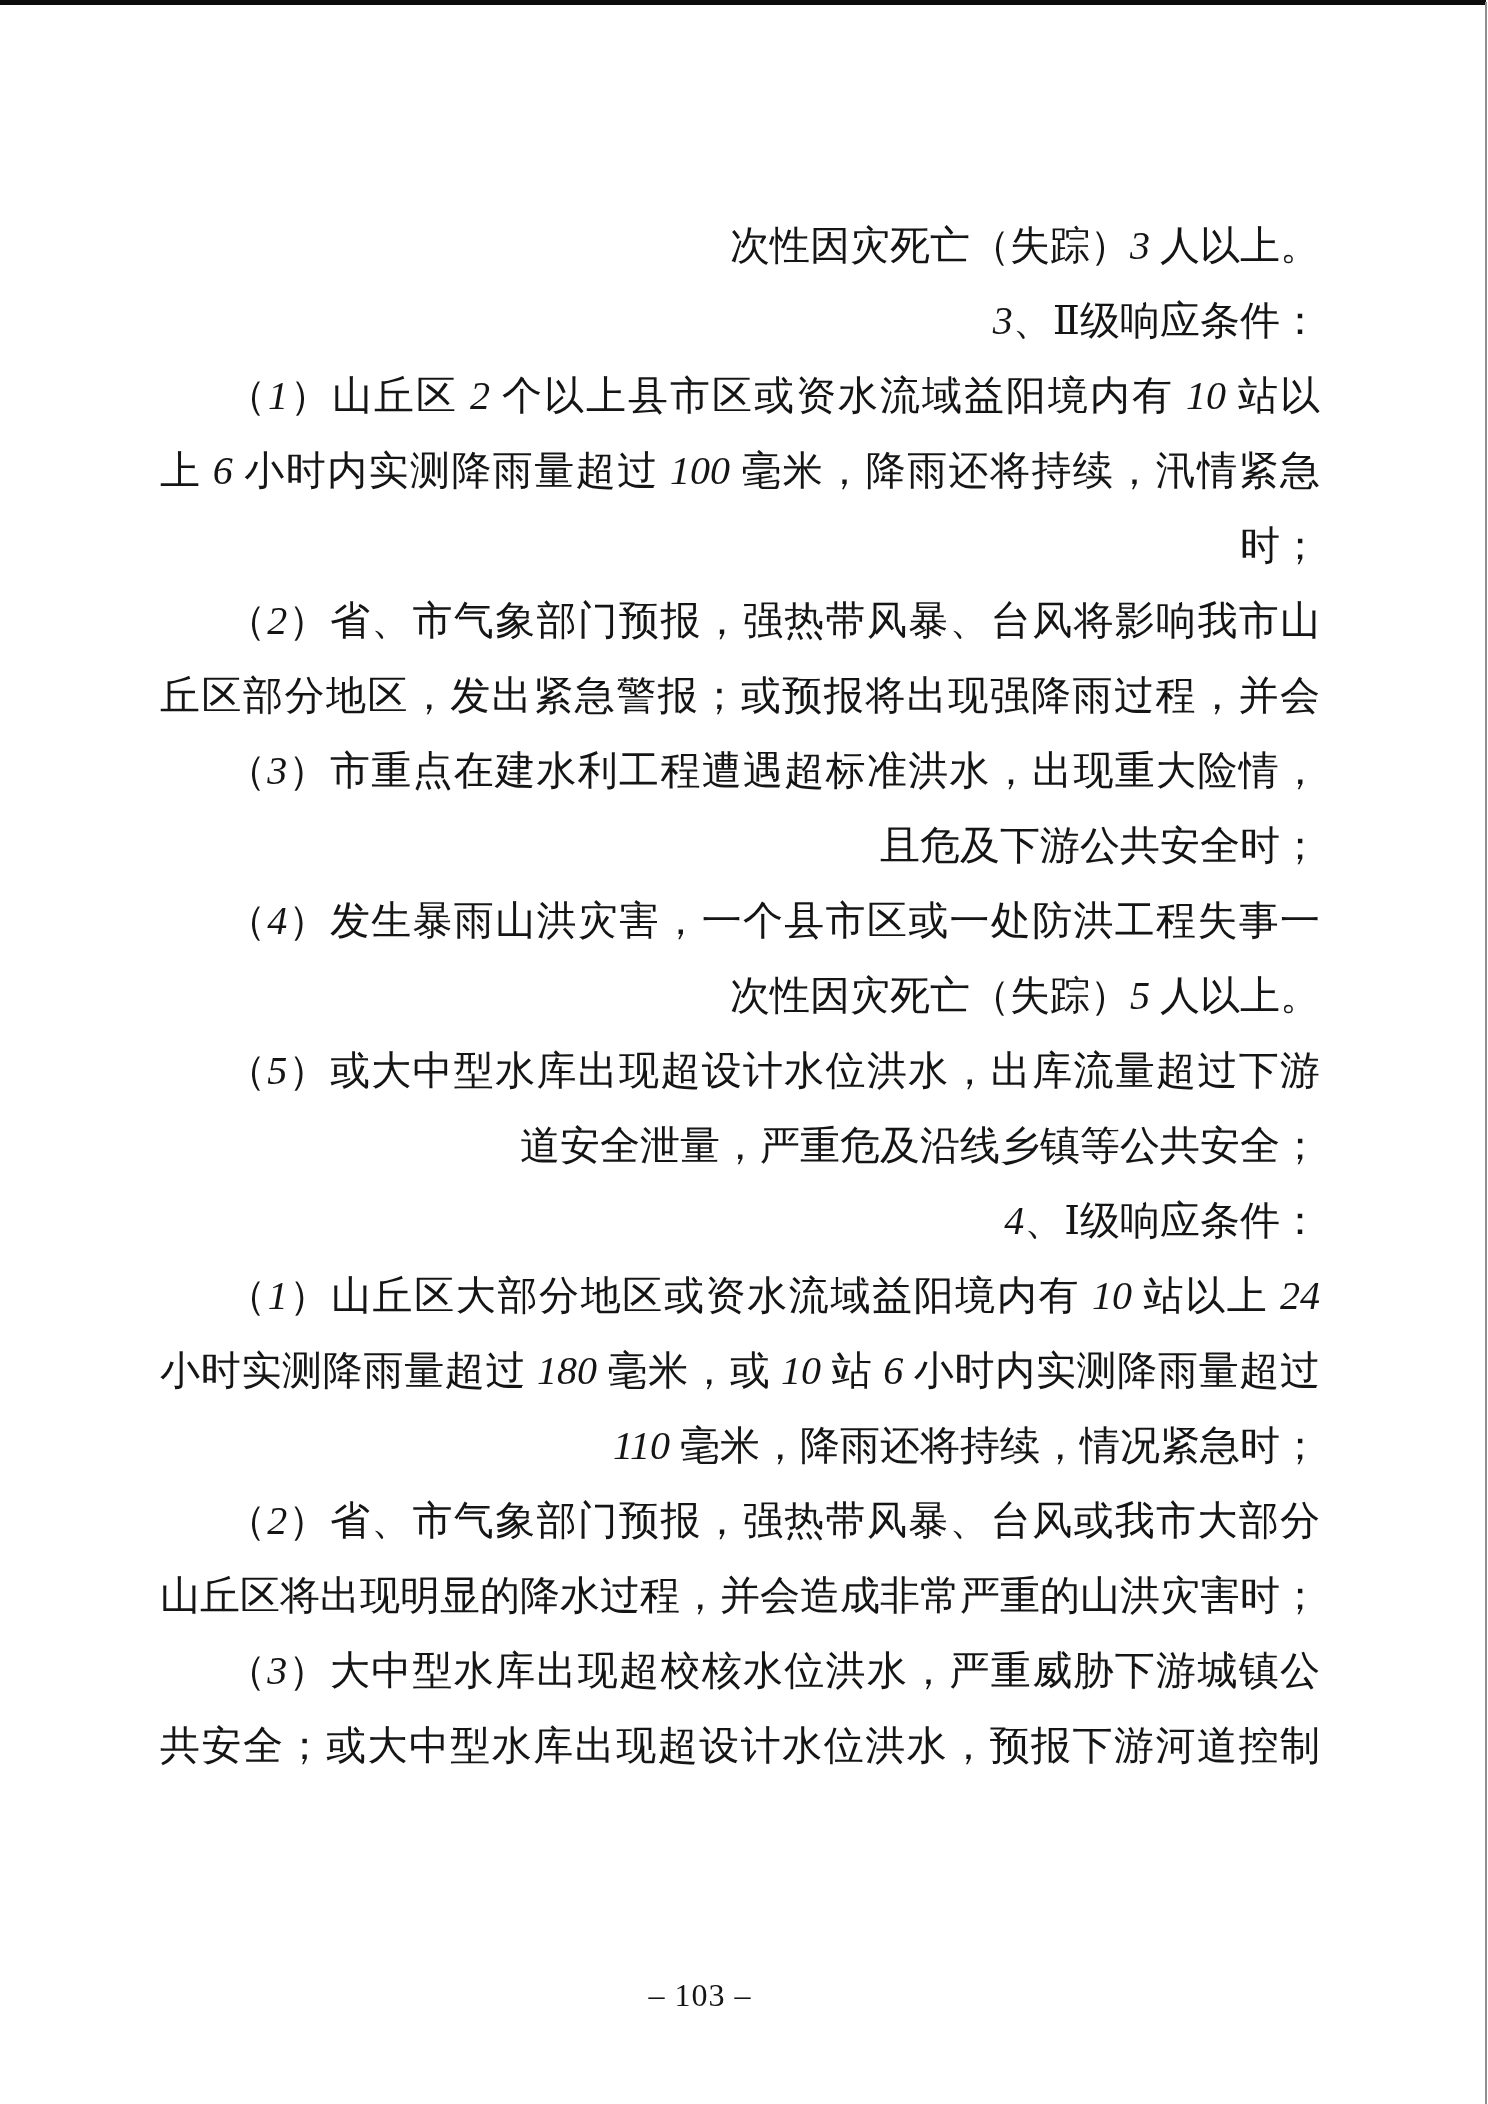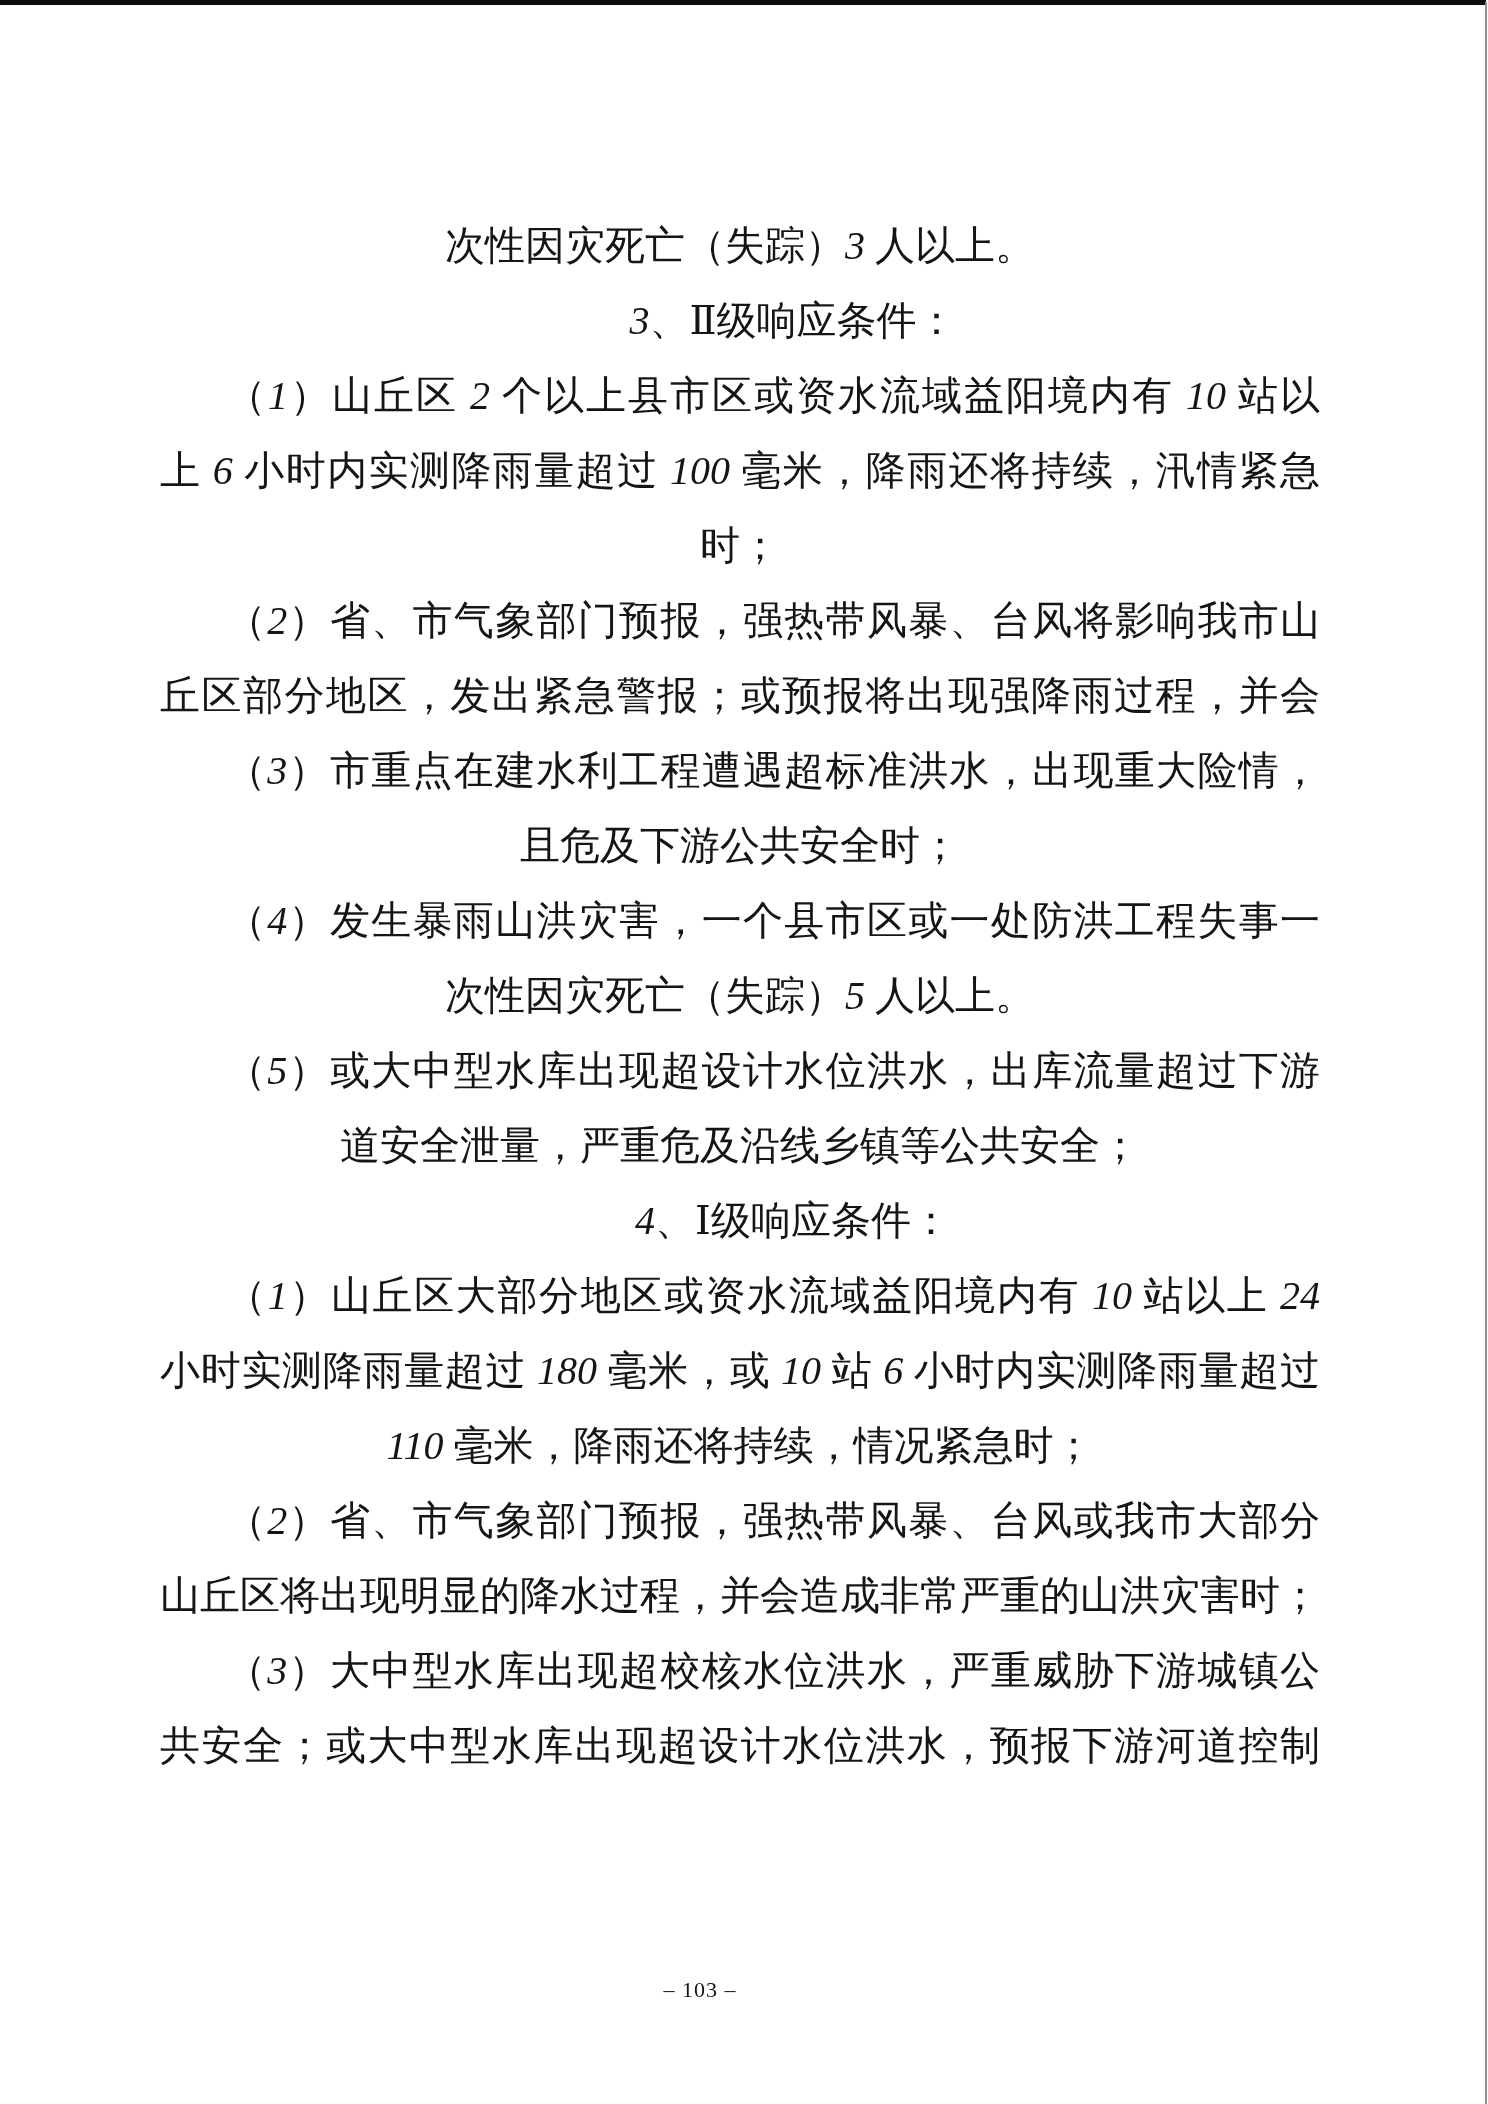--- a/index.html
+++ b/index.html
@@ -24,40 +24,40 @@
     position: absolute;
     left: 160px; top: 208px;
     width: 1160px;
     color: var(--ink, #151515);
     font-size: 40px;
     line-height: 75px;
   }
   .line {
     height: 75px;
     overflow: hidden;
-    text-align: center;
+    text-align: right;
   }
   .line.justify {
     text-align: justify;
     text-align-last: justify;
     text-justify: inter-character;
   }
   .line.indent-num   { padding-left: 106px; }
   .line.indent-paren { padding-left: 66px; }
   .num {
     font-style: italic;
     font-family: "Liberation Serif", serif;
   }
   .page-footer {
     position: absolute;
     top: 1977px; left: 0;
     width: 1350px;
     text-align: center;
     text-indent: 50px;
-    font-size: 22px;
+    font-size: 32px;
     letter-spacing: 1px;
     color: var(--ink, #262626);
     font-family: "Liberation Serif", "DejaVu Serif", serif;
   }
 </style>
 </head>
 <body style="--paper: #ffffff; --ink: #151515; --bar: #0c0c0c; --edge: #8f8f8f;">
 
 <div class="scan-top-bar"></div>
 <div class="scan-right-line"></div>

